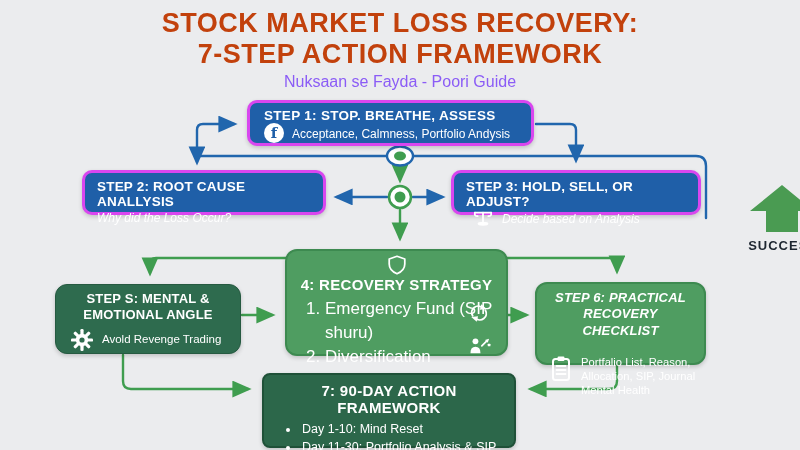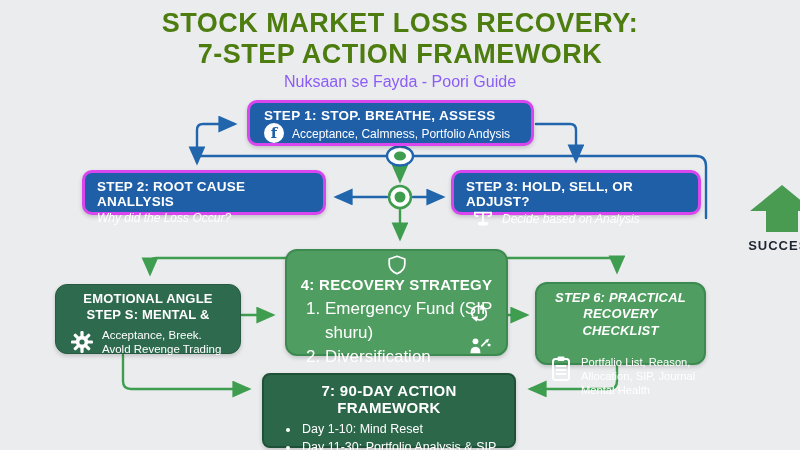--- a/index.html
+++ b/index.html
@@ -6,21 +6,21 @@
   body{
     width:800px;height:450px;overflow:hidden;
     background:#ebecee;
     font-family:"Liberation Sans","DejaVu Sans",sans-serif;
     position:relative;
   }
   .stage{position:absolute;inset:0;width:800px;height:450px;}
 
   
   .hdr{position:absolute;top:8px;left:0;width:800px;text-align:center;z-index:3;}
-  .hdr .t{font-size:27px;font-weight:800;letter-spacing:.5px;color:#4d7c0f;line-height:1.13;}
+  .hdr .t{font-size:27px;font-weight:800;letter-spacing:.5px;color:#c2410c;line-height:1.13;}
   .hdr .s{font-size:16px;font-weight:500;color:#8b5cf6;margin-top:4px;}
 
   
   svg.wires{position:absolute;left:0;top:0;z-index:1;}
 
   
   .box{position:absolute;z-index:2;color:#fff;box-sizing:border-box;
        box-shadow:0 2px 4px rgba(0,0,0,.18);}
   .blue{background:#1f5fa8;border-radius:10px;border:3px solid #d946ef;}
   .green{background:#4f9d61;border:2px solid #3d8a50;border-radius:12px;}
@@ -177,40 +177,39 @@
         <path d="M2.5,20 q0,-7 5.5,-7 q5.5,0 5.5,7 Z" fill="#fff"></path>
         <path d="M15,12 l5,-5" stroke="#fff" stroke-width="1.9" fill="none" stroke-linecap="round"></path>
         <path d="M18.5,5.5 L23,4 L21.5,8.5 Z" fill="#fff"></path>
         <rect x="21.5" y="9.5" width="3" height="3" rx="0.6" fill="#fff"></rect>
       </svg>
     </div>
   </div>
 
   <div class="box dgreen s5">
     <div class="bt">
+      <div>STEP S: MENTAL &amp;</div>
       <div>EMOTIONAL ANGLE</div>
-      <div>STEP S: MENTAL &amp;</div>
     </div>
     <div class="row">
       <svg width="24" height="24" viewBox="0 0 24 24">
         <g fill="#fff">
           <rect x="10.4" y="1" width="3.2" height="6" rx="1.2"></rect>
           <rect x="10.4" y="17" width="3.2" height="6" rx="1.2"></rect>
           <rect x="1" y="10.4" width="6" height="3.2" rx="1.2"></rect>
           <rect x="17" y="10.4" width="6" height="3.2" rx="1.2"></rect>
           <rect x="10.4" y="1" width="3.2" height="6" rx="1.2" transform="rotate(45 12 12)"></rect>
           <rect x="10.4" y="17" width="3.2" height="6" rx="1.2" transform="rotate(45 12 12)"></rect>
           <rect x="1" y="10.4" width="6" height="3.2" rx="1.2" transform="rotate(45 12 12)"></rect>
           <rect x="17" y="10.4" width="6" height="3.2" rx="1.2" transform="rotate(45 12 12)"></rect>
           <circle cx="12" cy="12" r="6.2"></circle>
         </g>
         <circle cx="12" cy="12" r="2.6" fill="#2e6b4e"></circle>
       </svg>
       <span class="sub">
-        <div>Acceptance, Breek.</div>
         <div>Avold Revenge Trading</div>
       </span>
     </div>
   </div>
 
   <div class="box green s6">
     <div class="bt">
       <div>STEP 6: PRACTICAL</div>
       <div>RECOVERY CHECKLIST</div>
     </div>

